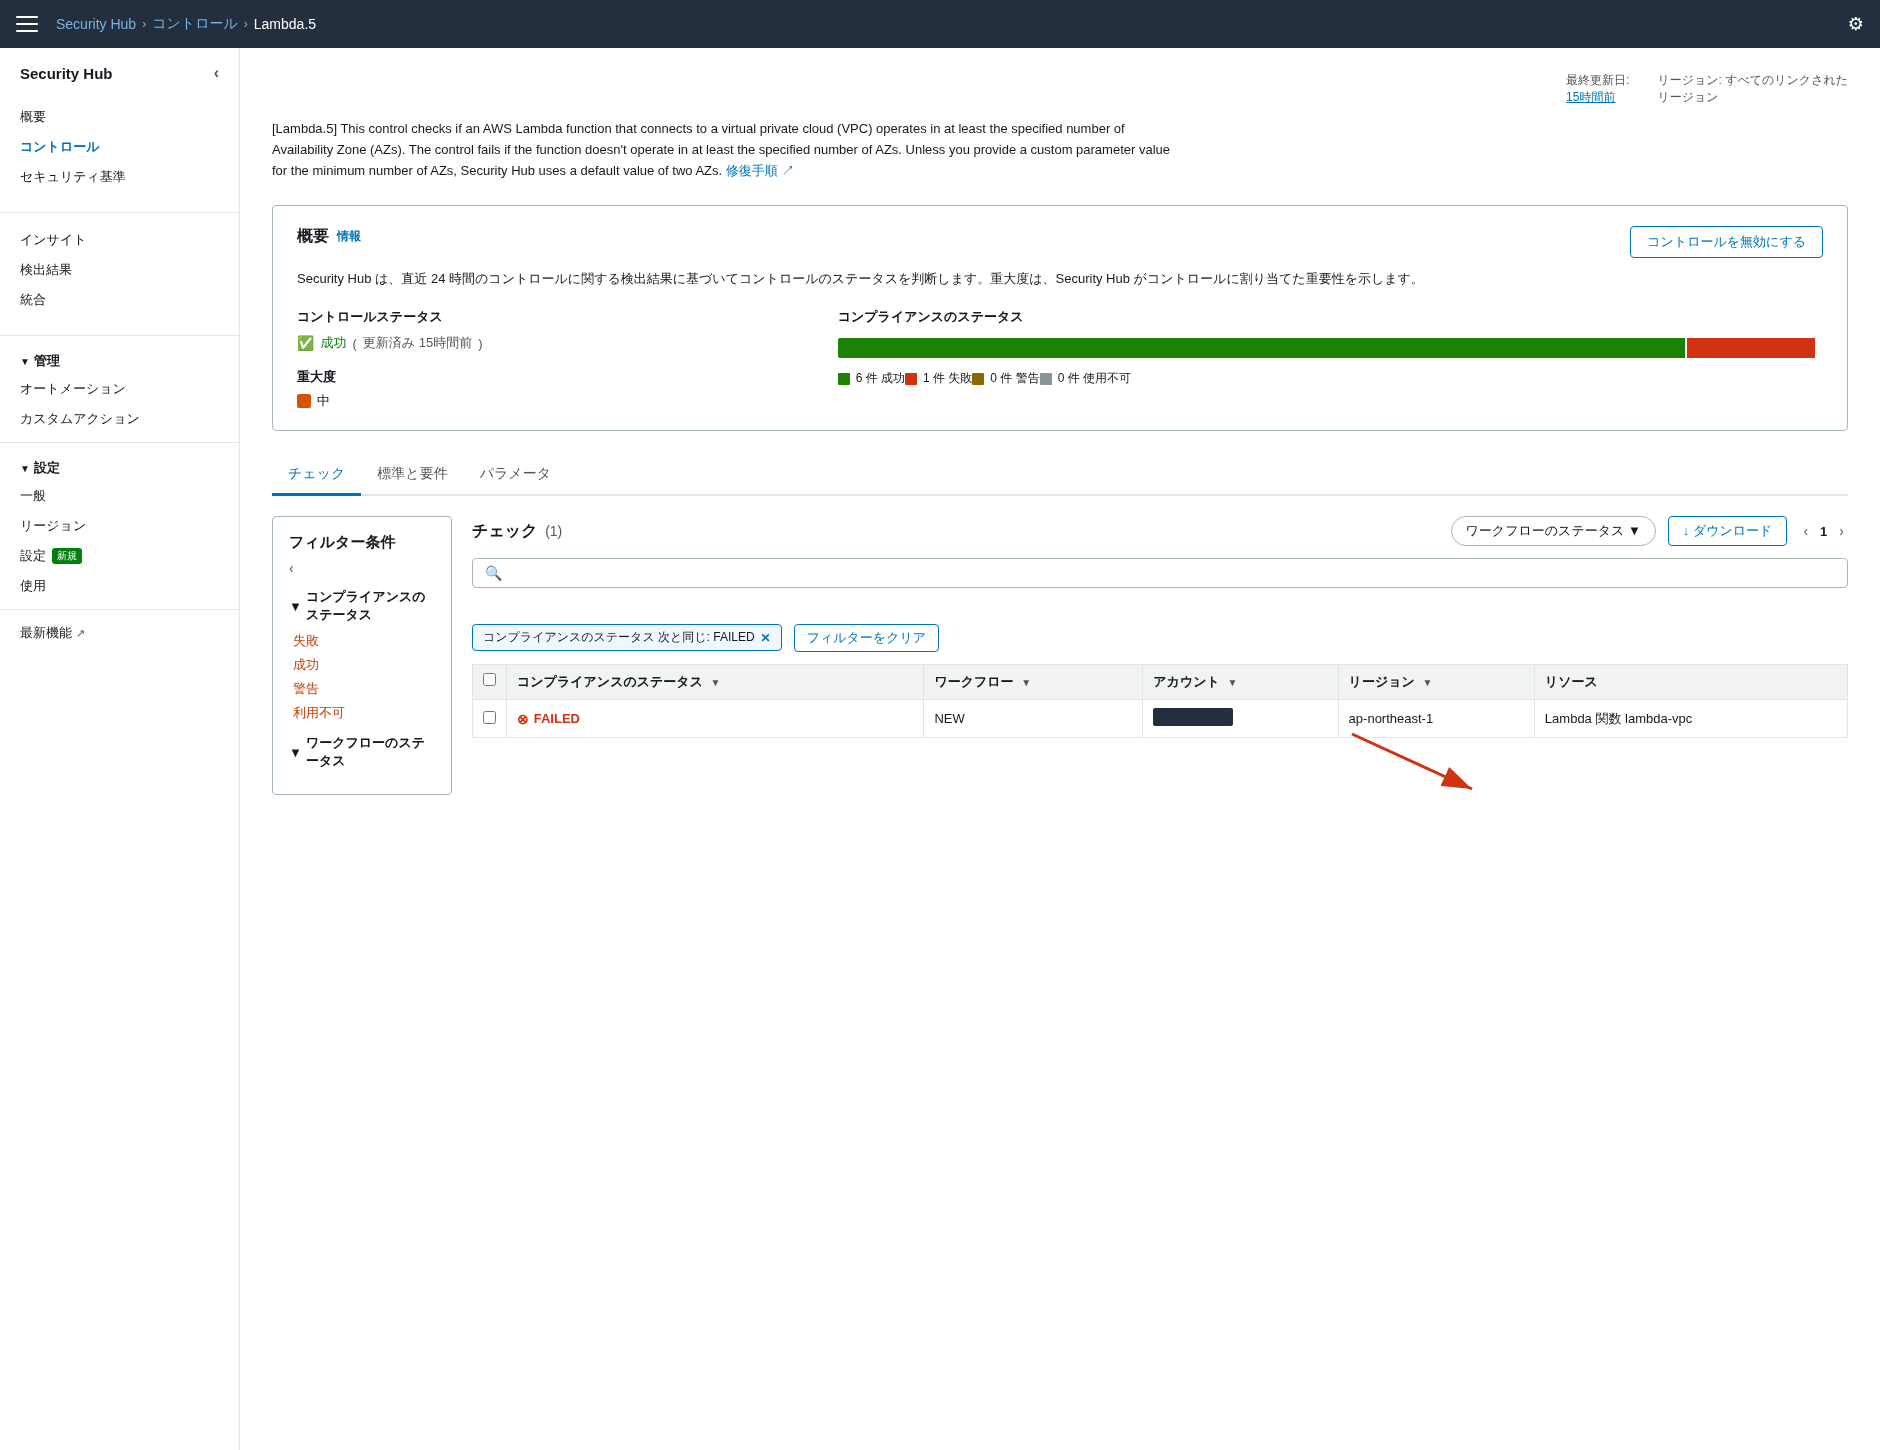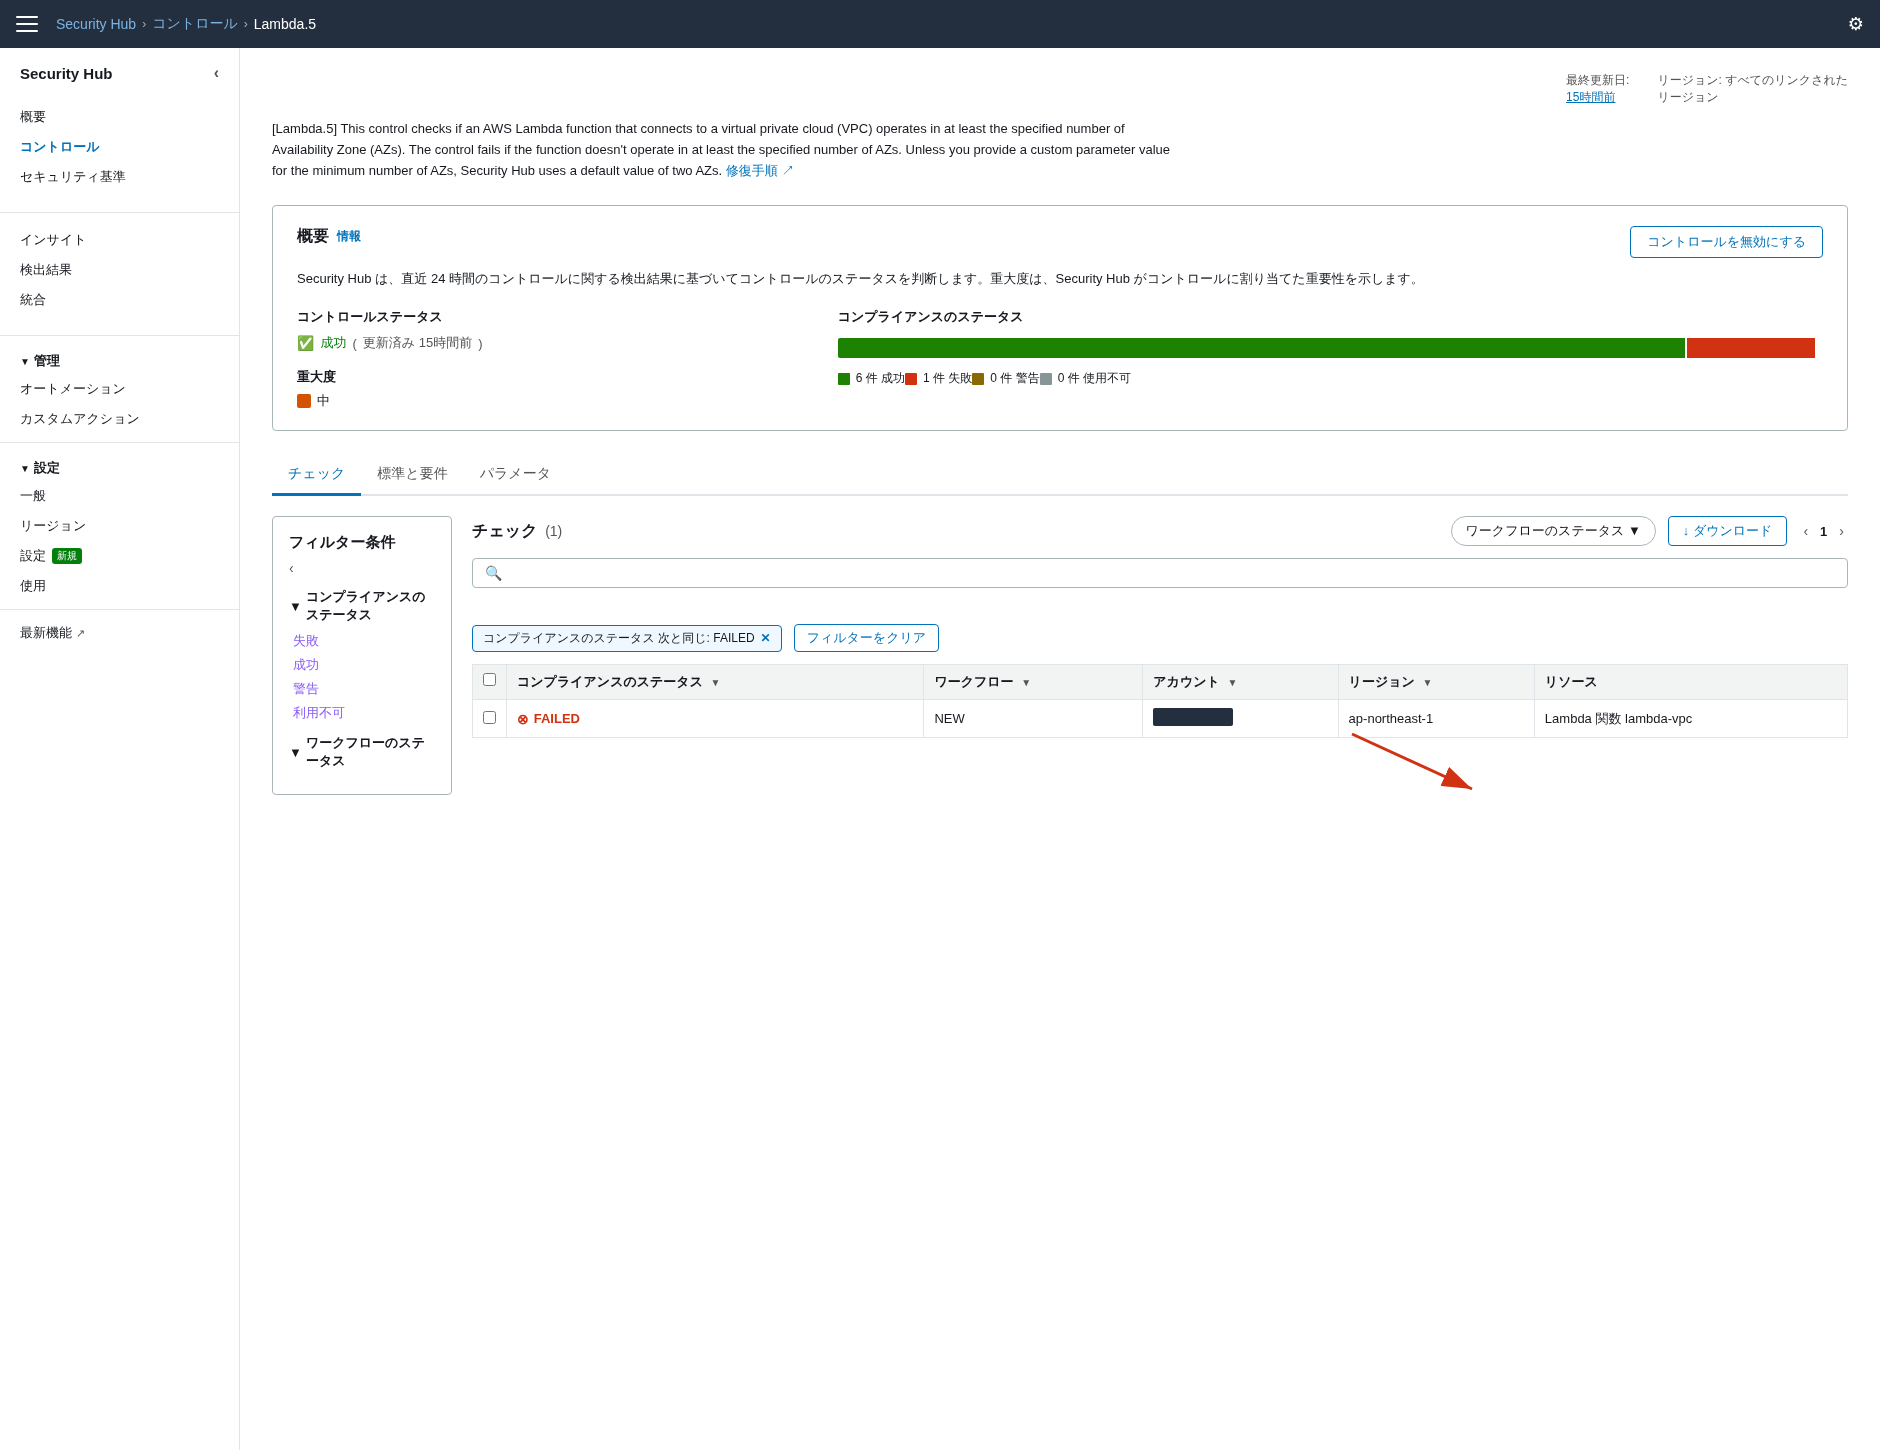--- a/index.html
+++ b/index.html
@@ -173,21 +173,21 @@
       border: 1px solid #aab7b8; border-radius: 4px; padding: 16px;
       background: #fff; font-size: 13px;
       align-self: flex-start;
     }
     .filter-title { font-size: 15px; font-weight: 700; margin-bottom: 8px; }
     .filter-collapse { color: #555; cursor: pointer; font-size: 14px; margin-bottom: 12px; }
     .filter-group-title {
       font-size: 13px; font-weight: 600; margin-bottom: 8px;
       display: flex; align-items: center; gap: 4px;
     }
-    .filter-item { color: #8b5cf6; cursor: pointer; margin-bottom: 6px; padding-left: 4px; }
+    .filter-item { color: #c2410c; cursor: pointer; margin-bottom: 6px; padding-left: 4px; }
     .filter-group-2 { margin-top: 12px; }
 
     
     .check-table-area { flex: 1; }
     .check-table-header {
       display: flex; align-items: center; justify-content: space-between;
       margin-bottom: 12px;
     }
     .check-count { font-size: 14px; font-weight: 400; margin-left: 4px; color: #555; }
     .check-actions { display: flex; align-items: center; gap: 12px; }
@@ -211,21 +211,21 @@
       border: 1px solid #aab7b8; border-radius: 4px;
       padding: 6px 12px; margin-bottom: 12px; background: #fff;
     }
     .check-search input {
       border: none; outline: none; font-size: 13px; flex: 1;
       color: #aaa; font-style: italic;
     }
     .search-icon { color: #555; font-size: 14px; }
 
     
-    .active-filters { display: flex; align-items: center; gap: 12px; margin-bottom: 12px; flex-wrap: wrap; margin-top: 36px; }
+    .active-filters { display: flex; align-items: flex-start; gap: 12px; margin-bottom: 12px; flex-wrap: wrap; margin-top: 36px; }
     .filter-tag {
       border: 1px solid #0073bb; border-radius: 4px;
       padding: 4px 10px; font-size: 12px; color: #16191f;
       display: flex; align-items: center; gap: 6px; background: #f0f8ff;
     }
     .filter-tag-x { color: #0073bb; cursor: pointer; font-weight: 700; }
     .clear-filter-btn {
       border: 1px solid #0073bb; border-radius: 4px; background: #fff;
       padding: 4px 12px; cursor: pointer; font-size: 13px; color: #0073bb;
     }

